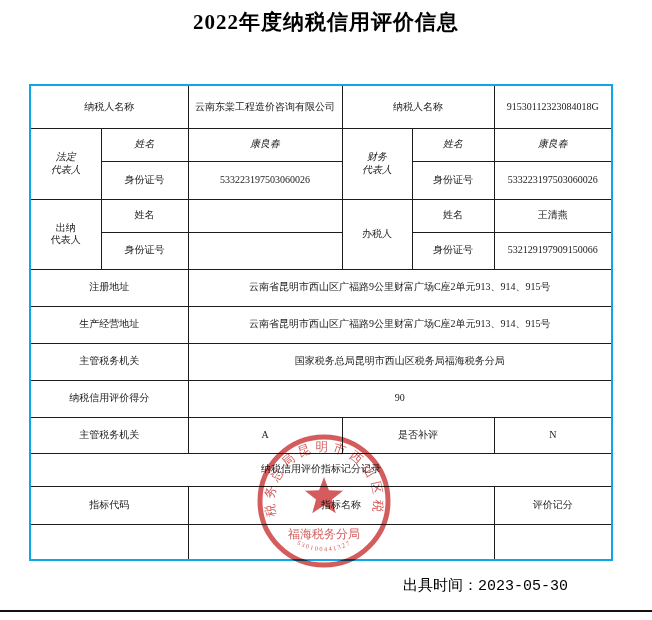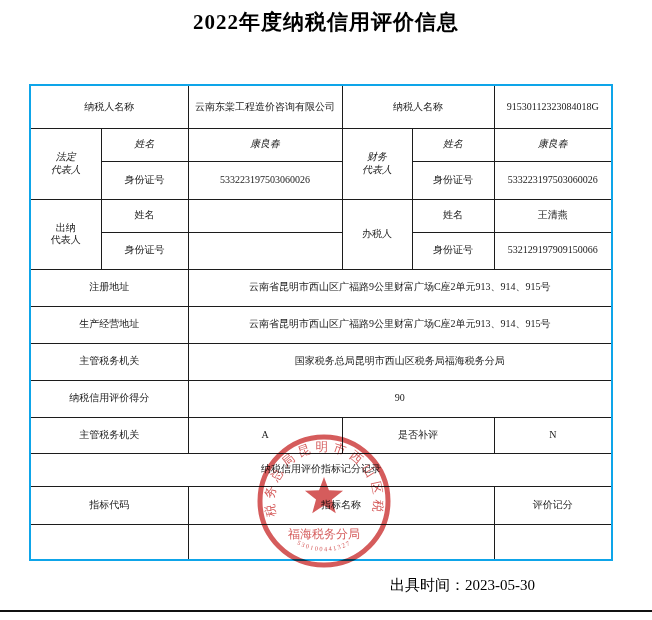--- a/index.html
+++ b/index.html
@@ -51,22 +51,22 @@
   tr.r11 { height: 33px; margin-left: 10px; }
   tr.r12 { height: 38px; }
   tr.r13 { height: 36px; }
 
   .footer-left {
     position: absolute; left: 40px; top: 566px; width: 302px;
     text-align: center; font-size: 15px; line-height: 1.35;
     color: #000;
   }
   .footer-right {
-    position: absolute; left: 390px; top: 576px;
-    font-size: 15px; color: #000;
+    position: absolute; left: 403px; top: 576px;
+    font-size: 15px; color: #000; font-family: Liberation Mono, monospace;
   }
   .bottom-rule {
     position: absolute; left: 0; top: 610px;
     width: 652px; height: 2px; background: #111;
   }
 
   .seal {
     position: absolute; left: 244px; top: 421px;
     width: 160px; height: 160px;
     mix-blend-mode: multiply;

